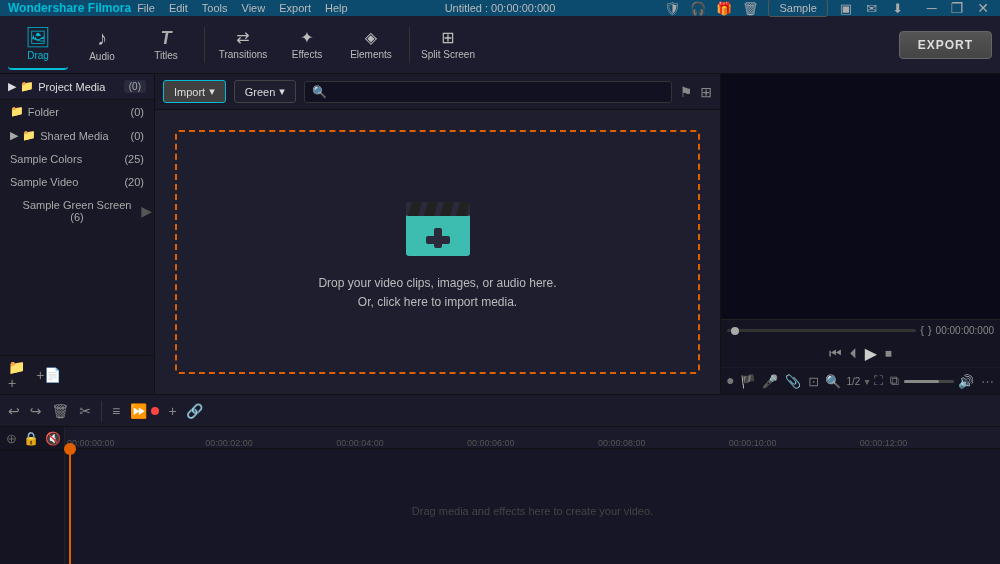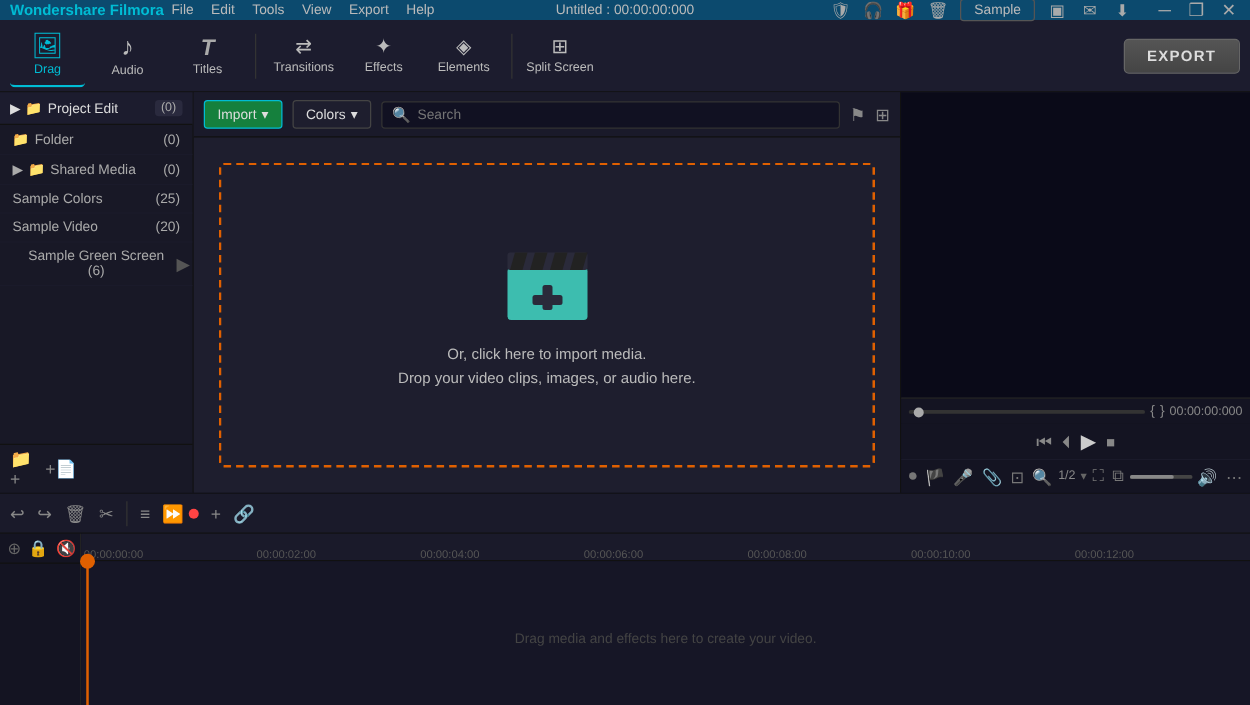--- a/index.html
+++ b/index.html
@@ -220,21 +220,21 @@
     }
     .media-toolbar {
       display: flex;
       align-items: center;
       padding: 6px 8px;
       gap: 8px;
       border-bottom: 1px solid #111;
       background: #1a1a2a;
     }
     .import-btn {
-      background: #15803d;
+      background: #404040;
       border: 1px solid #00bcd4;
       color: #ddd;
       padding: 4px 10px;
       border-radius: 3px;
       font-size: 11px;
       cursor: pointer;
       display: flex;
       align-items: center;
       gap: 4px;
     }
@@ -560,21 +560,21 @@
   <button class="export-btn">EXPORT</button>
 </div>
 
 <div id="main">
 
   <div id="left-panel">
     <div class="panel-header">
       <div class="panel-header-left">
         <span>▶</span>
         <span>📁</span>
-        <span>Project Edit</span>
+        <span>Project Media</span>
       </div>
       <span class="count-badge">(0)</span>
     </div>
     <div class="panel-list-item">
       <div class="item-left">
         <span>📁</span>
         <span>Folder</span>
       </div>
       <span>(0)</span>
     </div>
@@ -611,26 +611,25 @@
     </div>
   </div>
 
   <div id="media-content">
     <div class="media-toolbar">
       <button class="import-btn">
         <span>Import</span>
         <span>▾</span>
       </button>
       <button class="record-btn">
-        <span>Colors</span>
+        <span>Green</span>
         <span>▾</span>
       </button>
       <div class="search-box">
         <span>🔍</span>
-        <input type="text" placeholder="Search" style="">
       </div>
       <span style="color:#888;font-size:14px;">⚑</span>
       <span style="color:#888;font-size:14px;">⊞</span>
     </div>
     <div class="media-drop-area">
 
       <svg class="clapboard-icon" viewBox="0 0 80 70" xmlns="http://www.w3.org/2000/svg">
 
         <rect x="8" y="22" width="64" height="42" rx="3" fill="#3dbdaf"></rect>
 
@@ -638,22 +637,22 @@
 
         <polygon points="14,10 24,10 20,24 10,24" fill="#222"></polygon>
         <polygon points="30,10 40,10 36,24 26,24" fill="#222"></polygon>
         <polygon points="46,10 56,10 52,24 42,24" fill="#222"></polygon>
         <polygon points="62,10 72,10 68,24 58,24" fill="#222"></polygon>
 
         <rect x="36" y="36" width="8" height="20" rx="2" fill="#2a2a3a"></rect>
         <rect x="28" y="44" width="24" height="8" rx="2" fill="#2a2a3a"></rect>
       </svg>
       <div class="drop-text">
+        <div>Drop your video clips, images, or audio here.</div>
         <div>Or, click here to import media.</div>
-        <div>Drop your video clips, images, or audio here.</div>
       </div>
     </div>
   </div>
 
   <div id="preview-panel">
     <div class="preview-video"></div>
     <div class="preview-controls-bar">
       <div class="progress-slider">
         <div class="progress-thumb"></div>
       </div>

